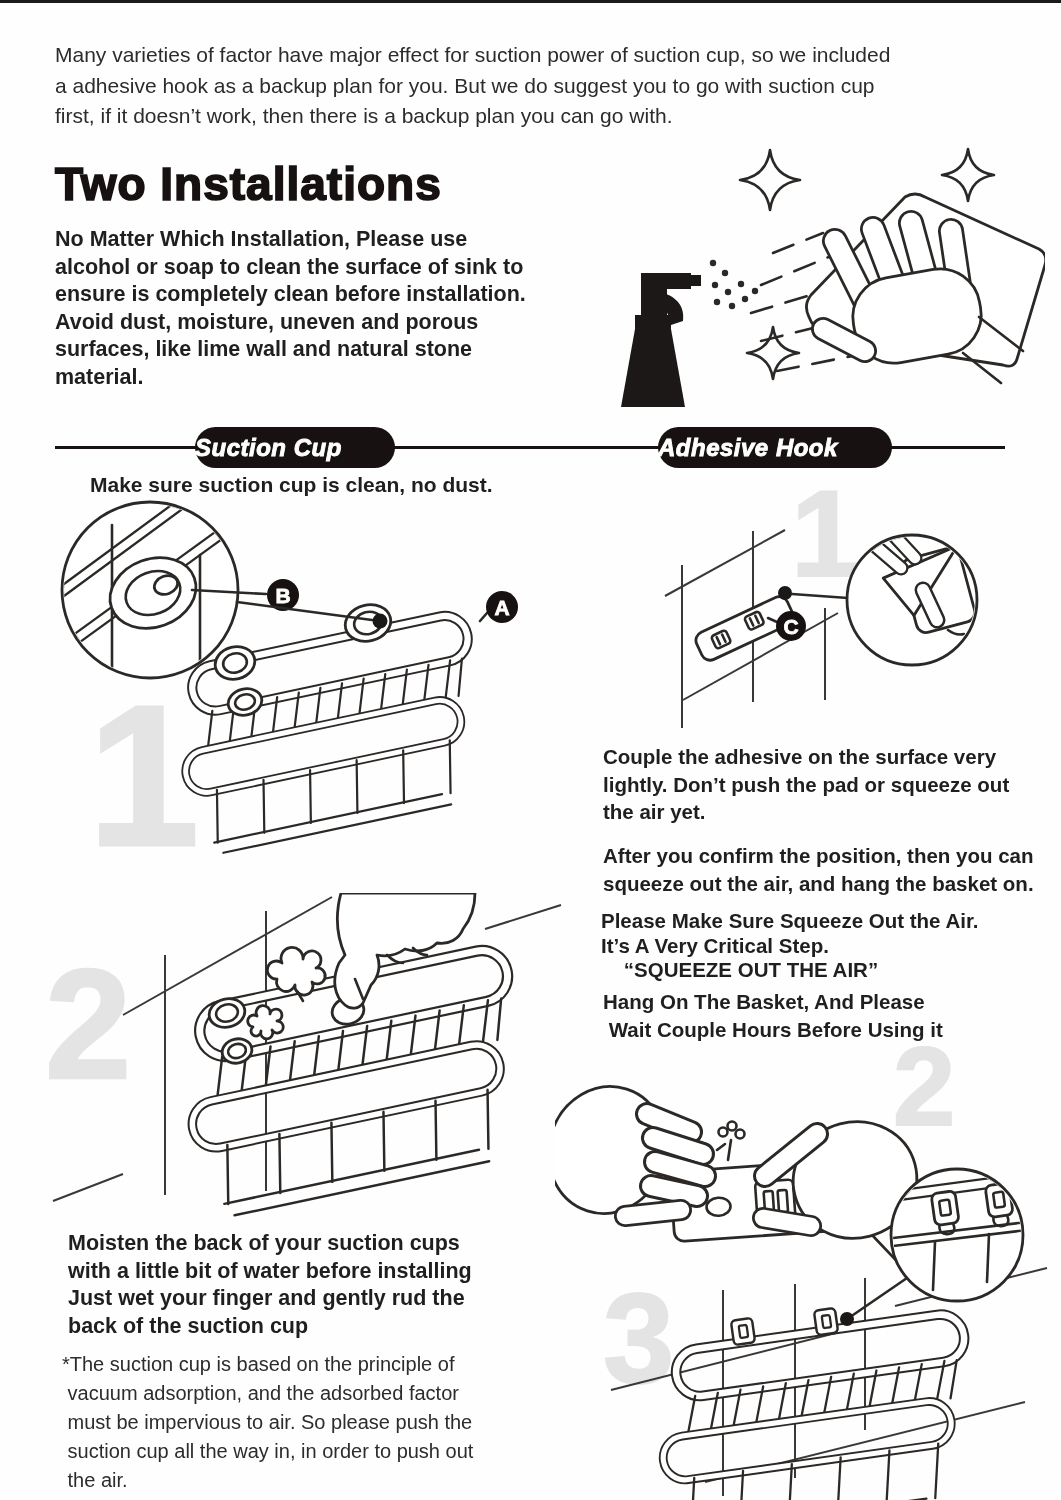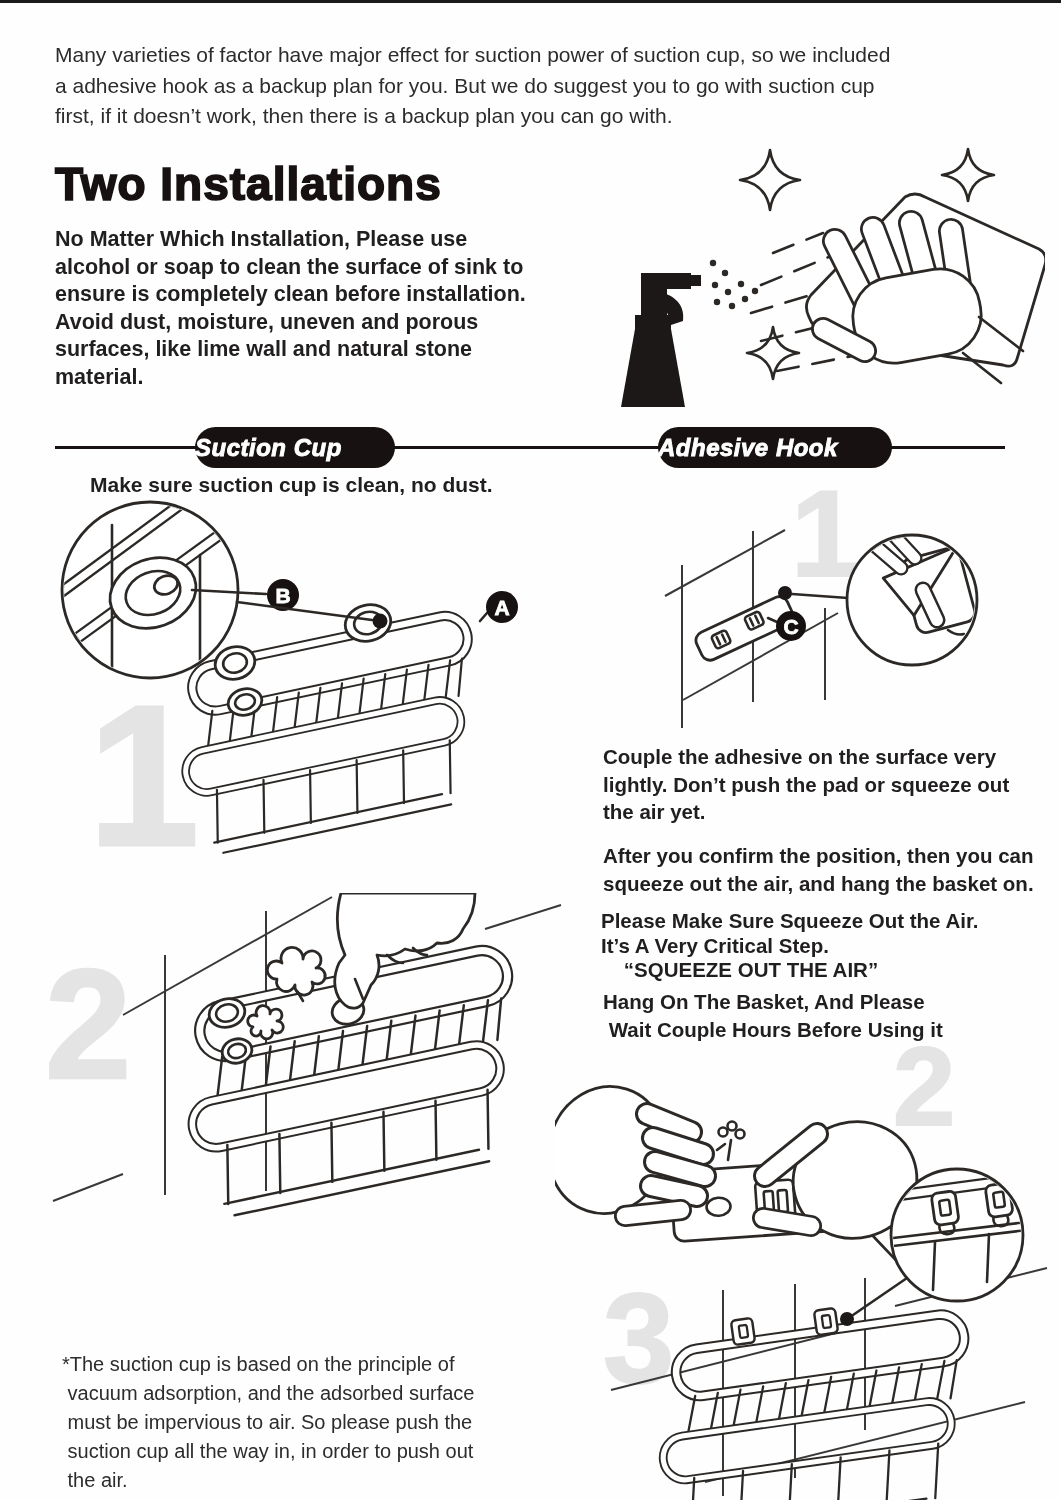--- a/index.html
+++ b/index.html
@@ -196,23 +196,27 @@
         <path class="ln" d="M310,86 L318,106 M342,62 q8,8 16,8 M368,55 q7,7 14,7"></path>
       </g>
       <g>
         <path class="lnf" d="M232,86 a9,9 0 1 1 5,-16 a11,11 0 1 1 21,-4 a9,9 0 1 1 13,9 a8,8 0 1 1 -4,14 a9,9 0 1 1 -17,3 a8,8 0 1 1 -18,-6 z"></path>
         <path class="ln" d="M252,98 l6,10"></path>
         <path class="lnf" d="M208,134 a6,6 0 1 1 4,-11 a7,7 0 1 1 13,-2 a6,6 0 1 1 7,7 a6,6 0 1 1 -5,9 a6,6 0 1 1 -11,1 a5,5 0 1 1 -8,-4 z"></path>
       </g>
     </svg>
   </figure>
 
+  <p class="abs t-bold" style="left:68px;top:1230px;width:470px">Moisten the back of your suction cups
+with a little bit of water before installing
+Just wet your finger and gently rud the
+back of the suction cup</p>
 
   <p class="abs t-note" style="left:62px;top:1350px;width:460px">*The suction cup is based on the principle of
- vacuum adsorption, and the adsorbed surface
+ vacuum adsorption, and the adsorbed factor
  must be impervious to air. So please push the
  suction cup all the way in, in order to push out
  the air.</p>
 
   <figure class="abs" style="left:605px;top:468px">
     <svg width="456" height="292" viewBox="0 0 456 292">
       <text class="num" x="186" y="108" font-size="122" stroke-width="2">1</text>
       <g class="thin">
         <path d="M77,97 L77,260"></path>
         <path d="M148,63 L148,234"></path>

